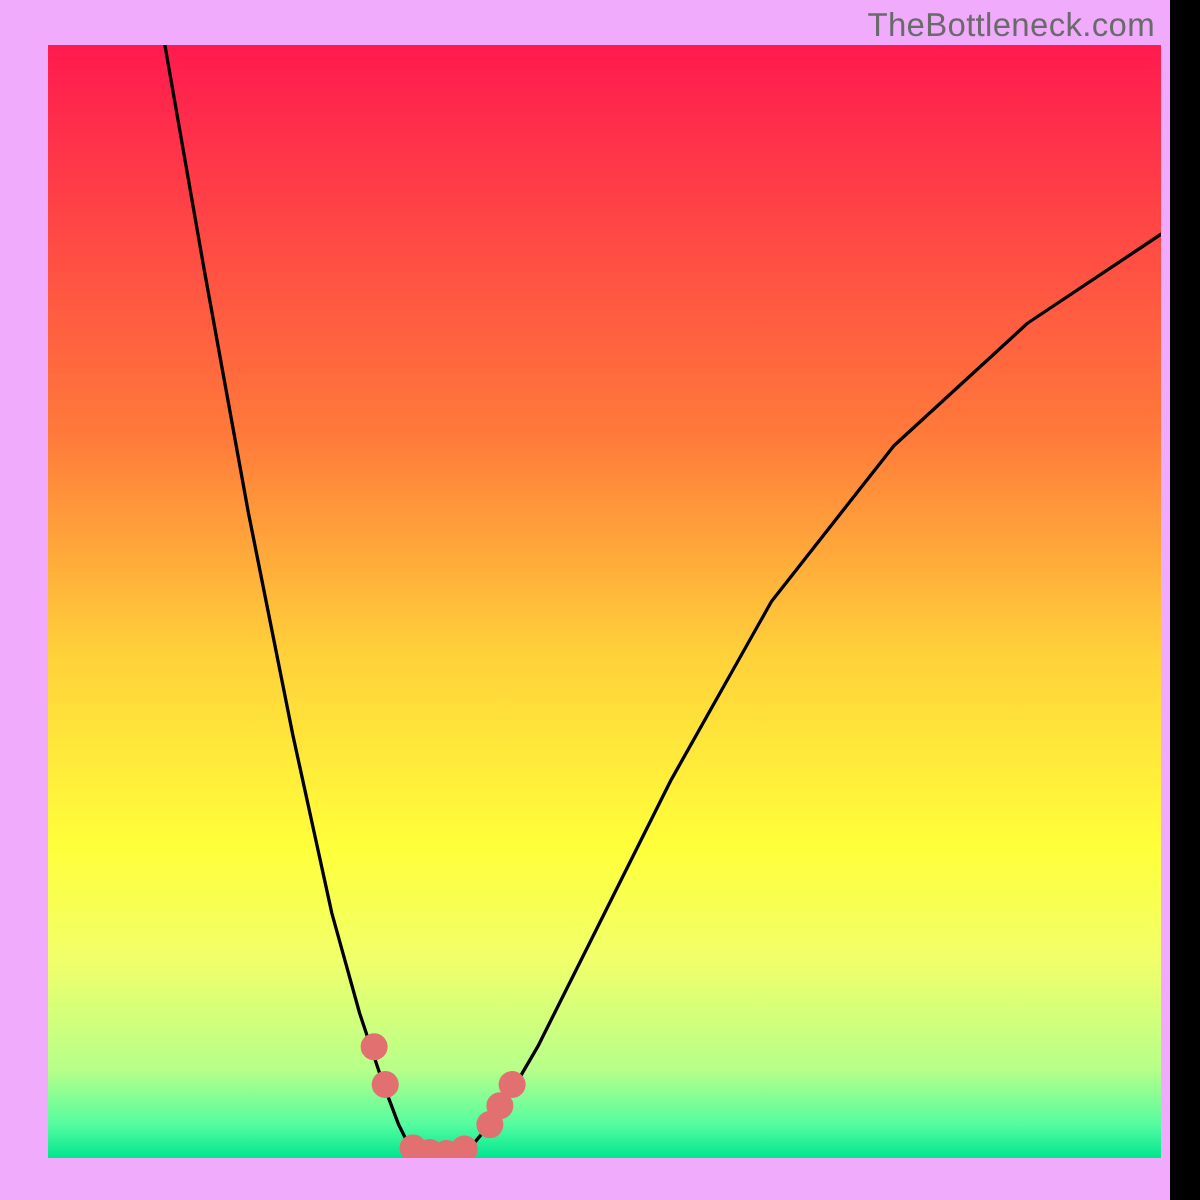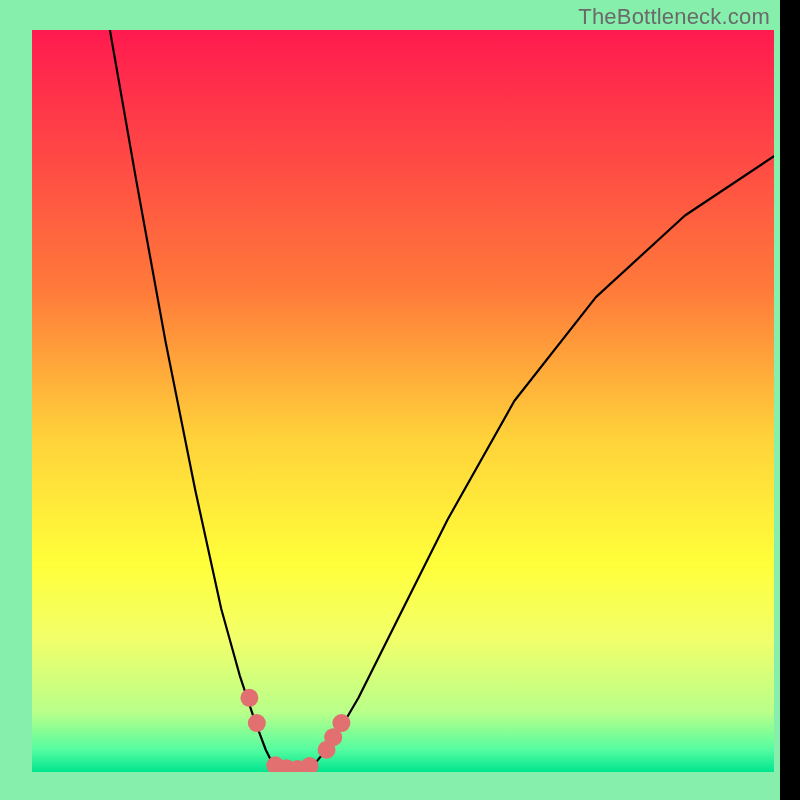--- a/index.html
+++ b/index.html
@@ -8,21 +8,21 @@
     width: 800px;
     height: 800px;
     background: #000;
     overflow: hidden;
     font-family: Arial, Helvetica, sans-serif;
   }
   .frame {
     position: absolute;
     width: 780px;
     height: 800px;
-    background: #86efac;
+    background: #f0abfc;
   }
   .watermark {
     position: absolute;
     top: 4px;
     right: 10px;
     color: #6a6a6a;
     font-size: 22px;
     font-weight: 500;
     letter-spacing: 0.2px;
     z-index: 10;

